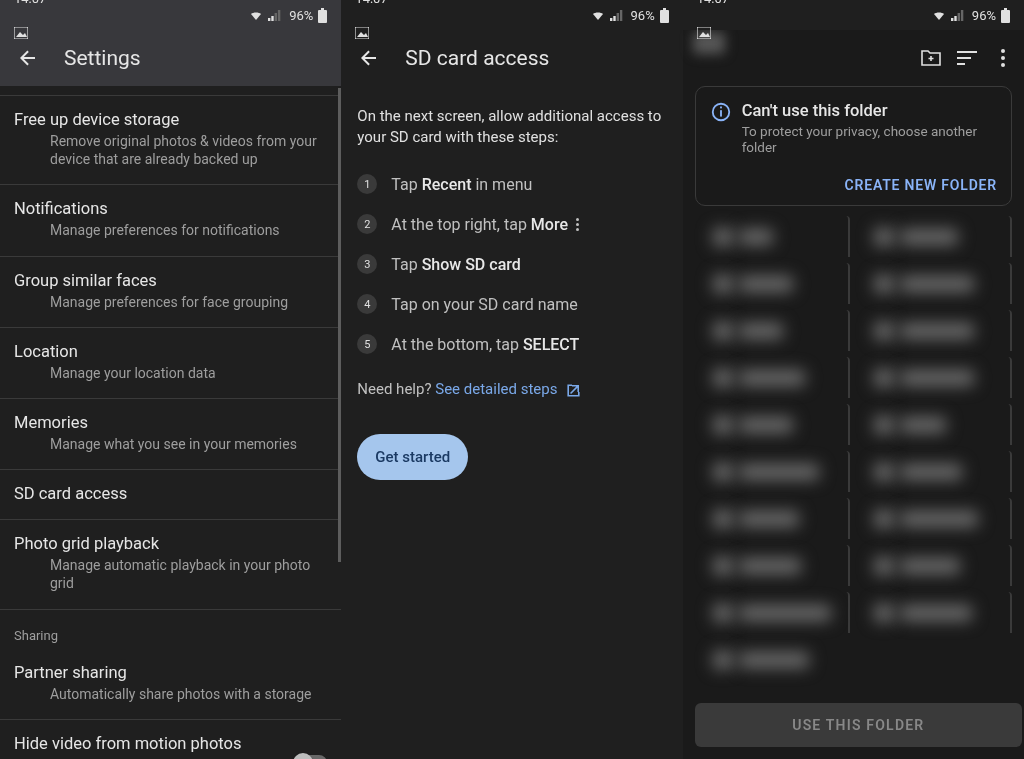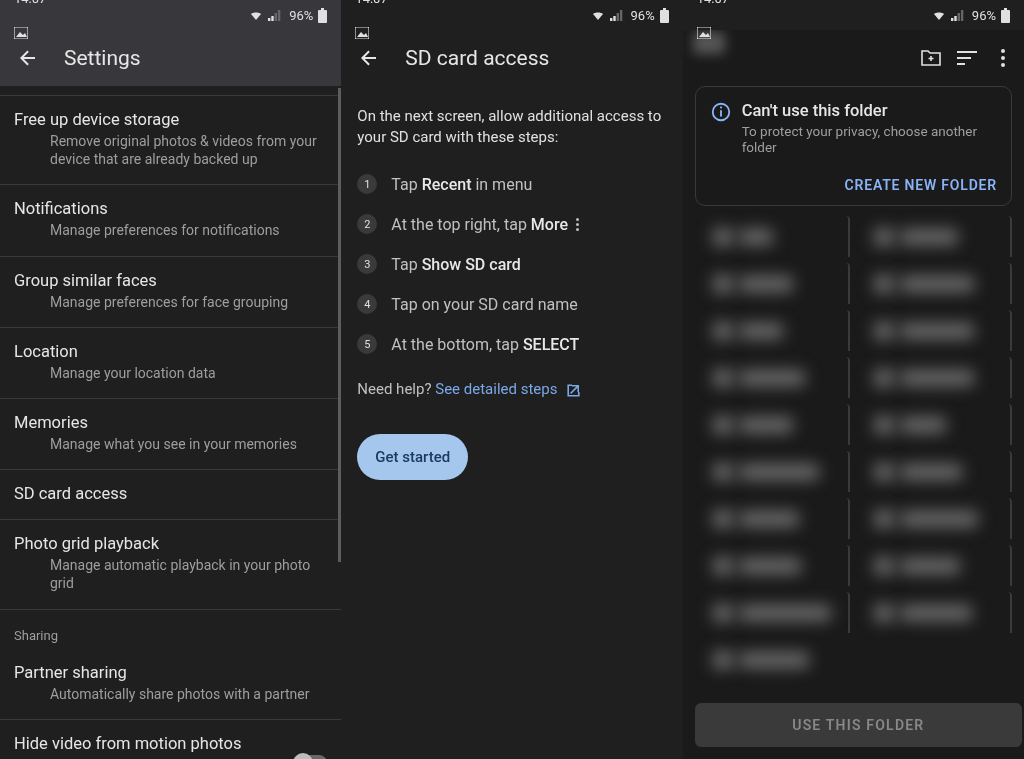--- a/index.html
+++ b/index.html
@@ -192,21 +192,21 @@
     </div>
     <div class="item">
       <div class="item-title">Photo grid playback</div>
       <div class="item-sub">Manage automatic playback in your photo grid</div>
     </div>
 
     <div class="section-lbl">Sharing</div>
 
     <div class="item">
       <div class="item-title">Partner sharing</div>
-      <div class="item-sub">Automatically share photos with a partner</div>
+      <div class="item-sub">Automatically share photos with a storage</div>
     </div>
 
     <div class="item with-toggle">
       <div class="txt">
         <div class="item-title">Hide video from motion photos</div>
         <div class="item-sub">Other people will only see the still photos</div>
       </div>
       <div class="switch"></div>
     </div>
 

